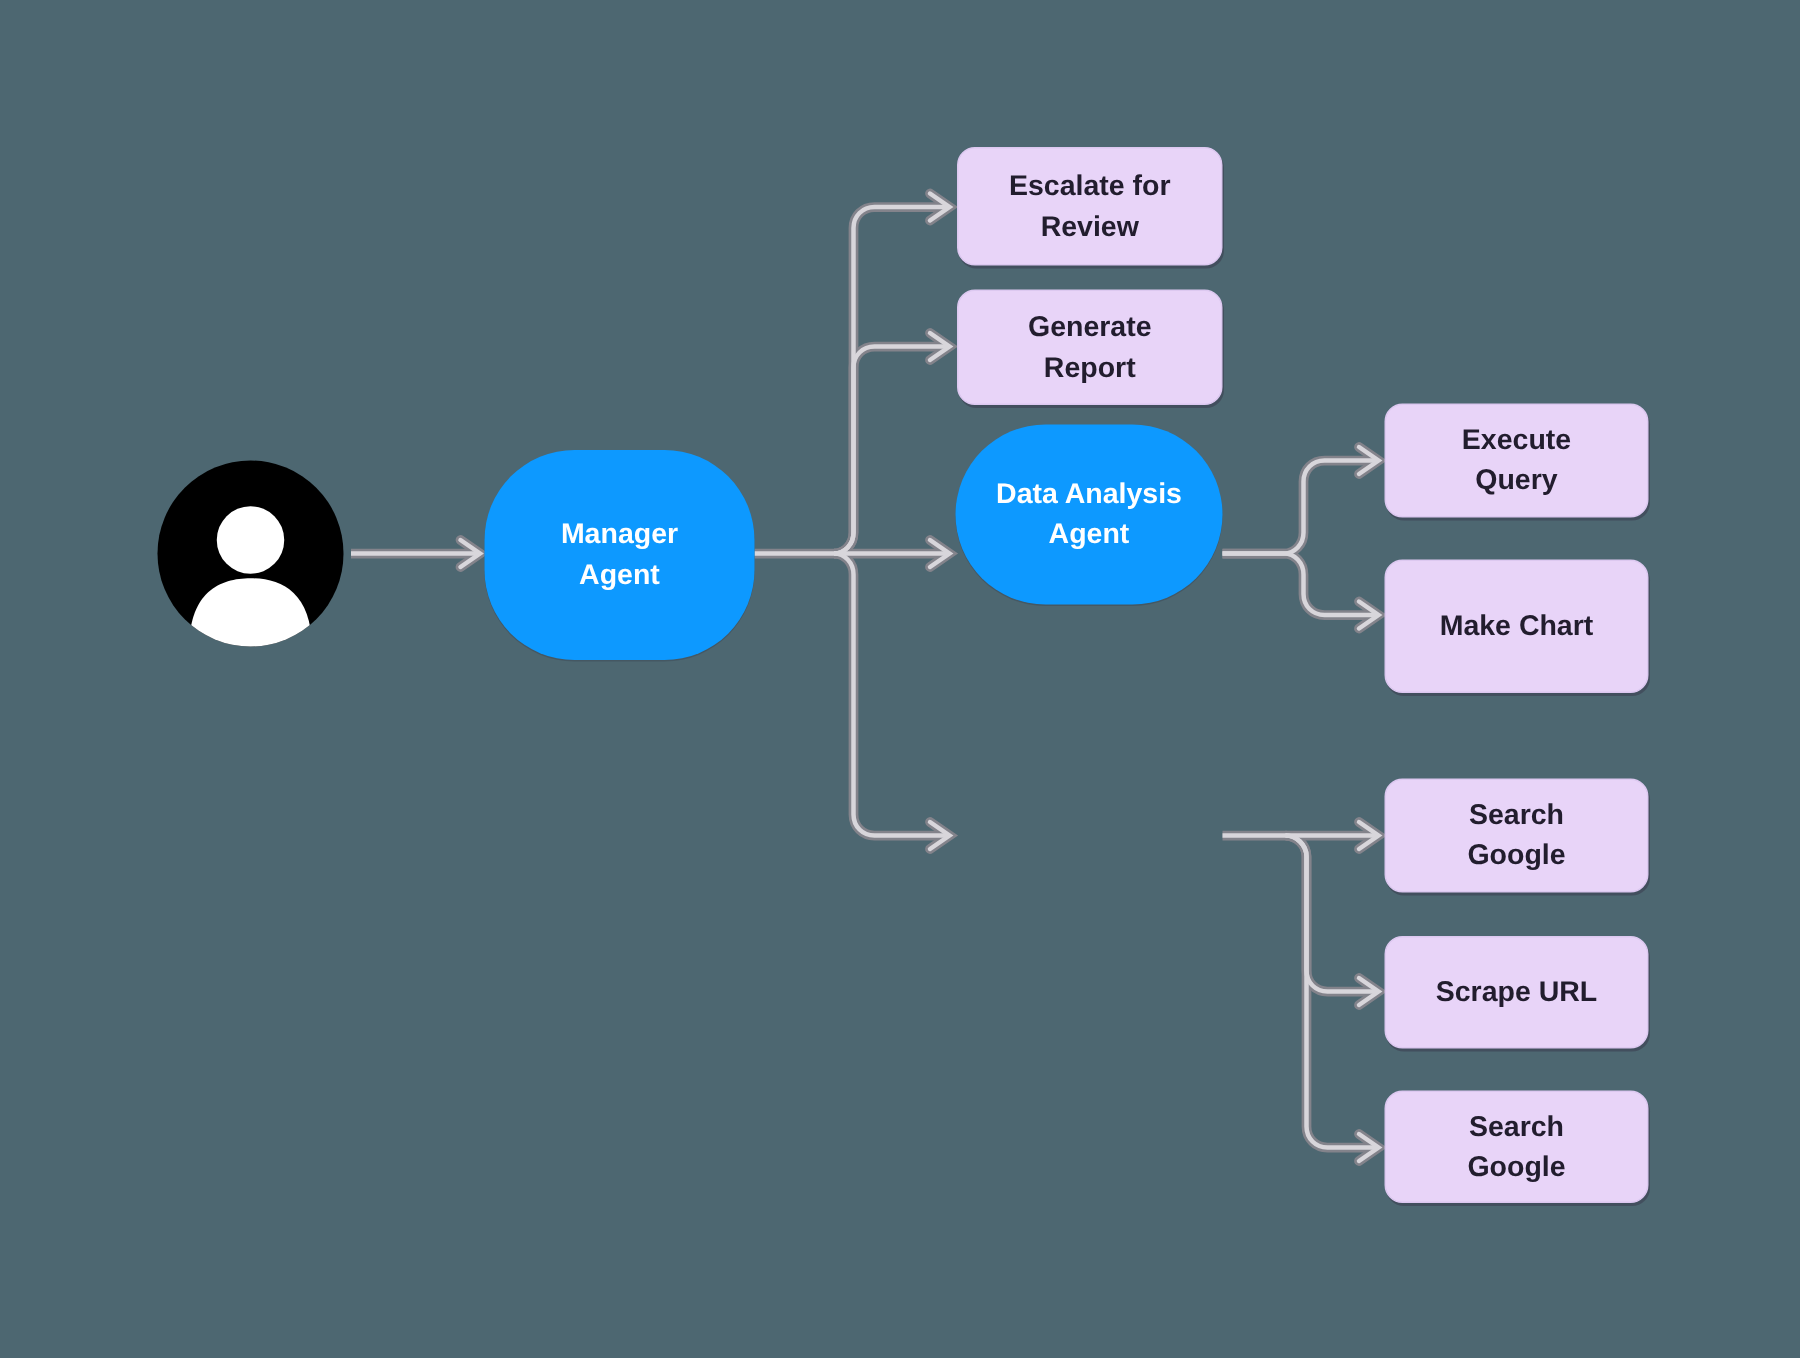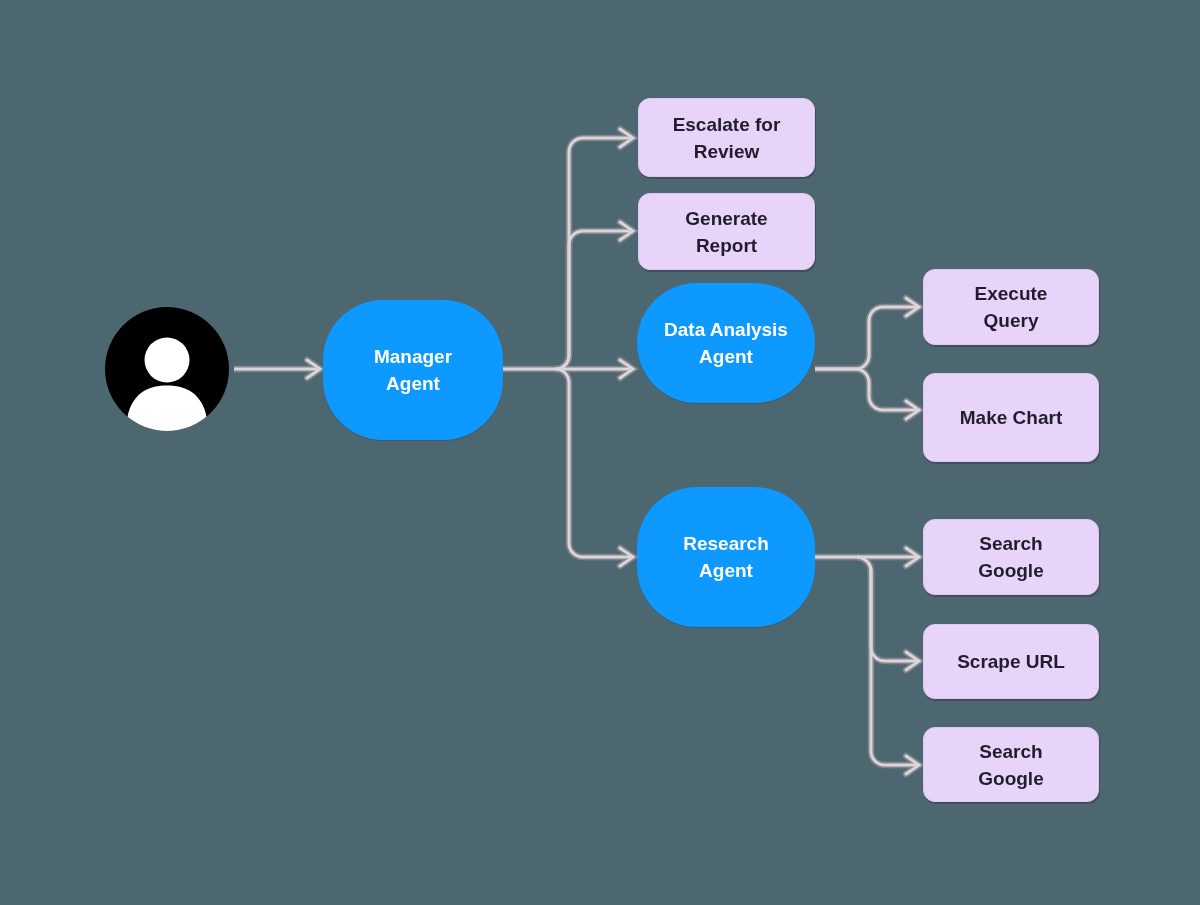--- a/index.html
+++ b/index.html
@@ -113,23 +113,20 @@
       </g>
     </svg>
   </div>
 
   <div class="node agent" id="node-manager">
     <span>Manager Agent</span>
   </div>
   <div class="node agent" id="node-data-analysis">
     <span>Data Analysis Agent</span>
   </div>
-  <div class="node agent" id="node-research">
-    <span>Research Agent</span>
-  </div>
 
   <div class="node task" id="node-escalate">
     <span>Escalate for Review</span>
   </div>
   <div class="node task" id="node-generate">
     <span>Generate Report</span>
   </div>
   <div class="node task" id="node-execute-query">
     <span>Execute Query</span>
   </div>

